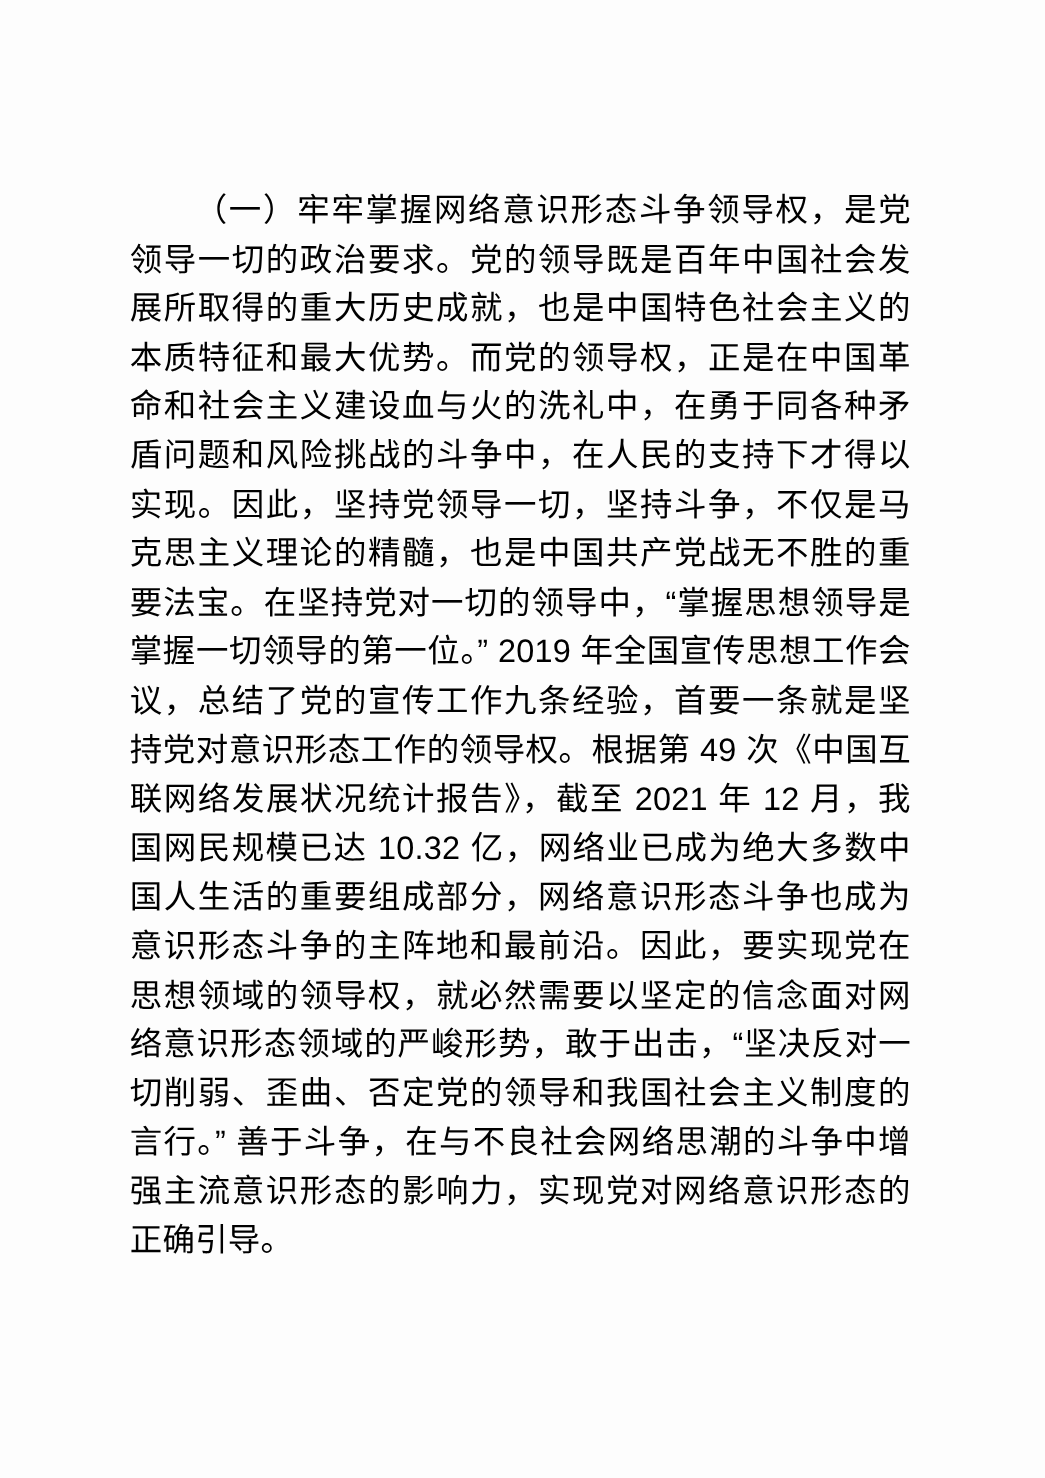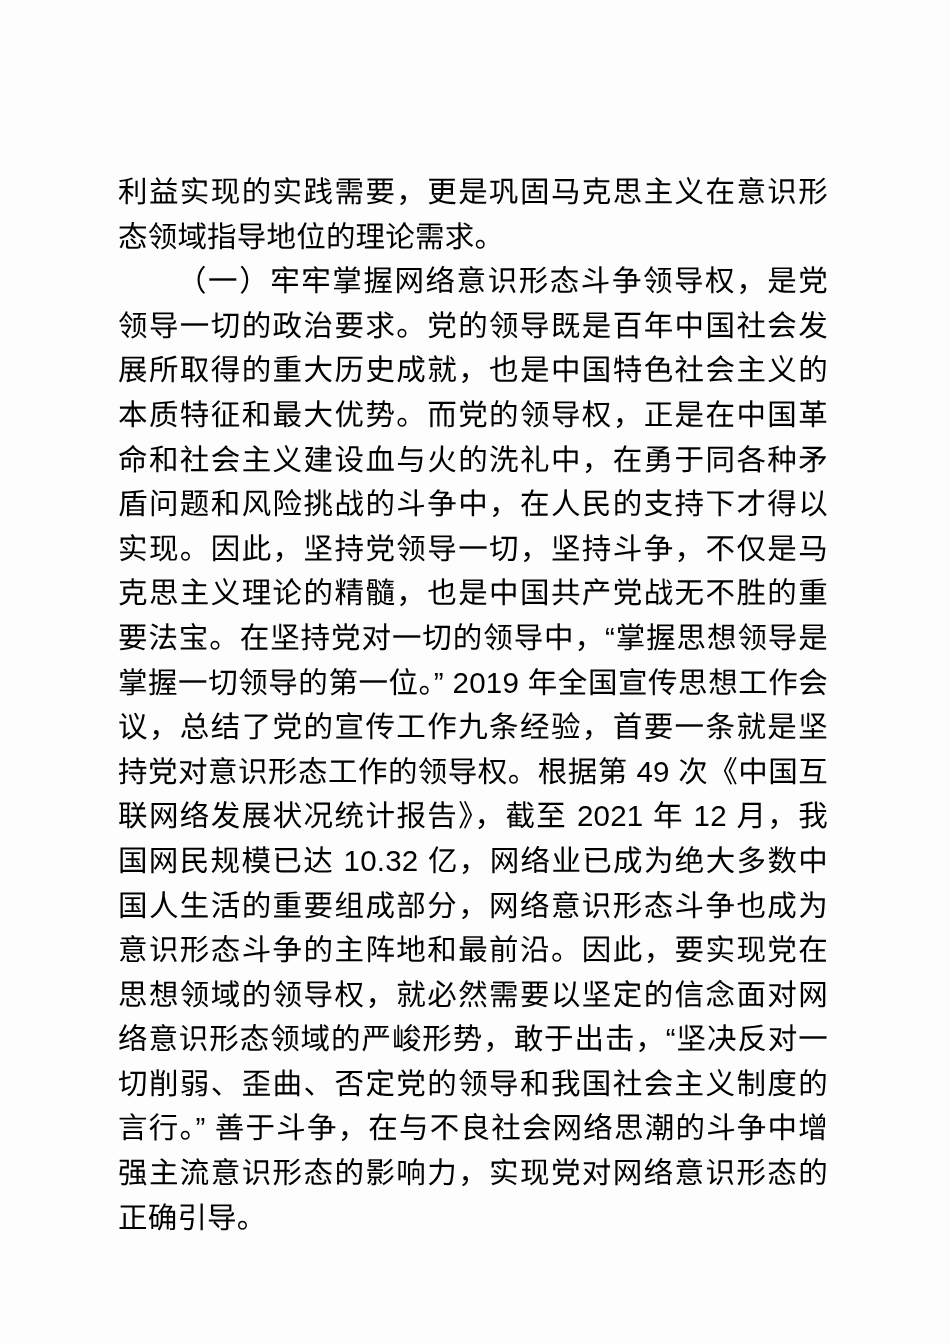--- a/index.html
+++ b/index.html
@@ -32,15 +32,14 @@
     word-break: break-all;
   }
   .para.indent {
     text-indent: 2em;
   }
 </style>
 </head>
 <body>
 
 <div class="page">
-  <p class="para no-indent">利益实现的实践需要，更是巩固马克思主义在意识形态领域指导地位的理论需求。</p>
   <p class="para indent">（一）牢牢掌握网络意识形态斗争领导权，是党领导一切的政治要求。党的领导既是百年中国社会发展所取得的重大历史成就，也是中国特色社会主义的本质特征和最大优势。而党的领导权，正是在中国革命和社会主义建设血与火的洗礼中，在勇于同各种矛盾问题和风险挑战的斗争中，在人民的支持下才得以实现。因此，坚持党领导一切，坚持斗争，不仅是马克思主义理论的精髓，也是中国共产党战无不胜的重要法宝。在坚持党对一切的领导中，“掌握思想领导是掌握一切领导的第一位。” 2019 年全国宣传思想工作会议，总结了党的宣传工作九条经验，首要一条就是坚持党对意识形态工作的领导权。根据第 49 次《中国互联网络发展状况统计报告》，截至 2021 年 12 月，我国网民规模已达 10.32 亿，网络业已成为绝大多数中国人生活的重要组成部分，网络意识形态斗争也成为意识形态斗争的主阵地和最前沿。因此，要实现党在思想领域的领导权，就必然需要以坚定的信念面对网络意识形态领域的严峻形势，敢于出击，“坚决反对一切削弱、歪曲、否定党的领导和我国社会主义制度的言行。” 善于斗争，在与不良社会网络思潮的斗争中增强主流意识形态的影响力，实现党对网络意识形态的正确引导。</p>
 </div>
 
 </body></html>

